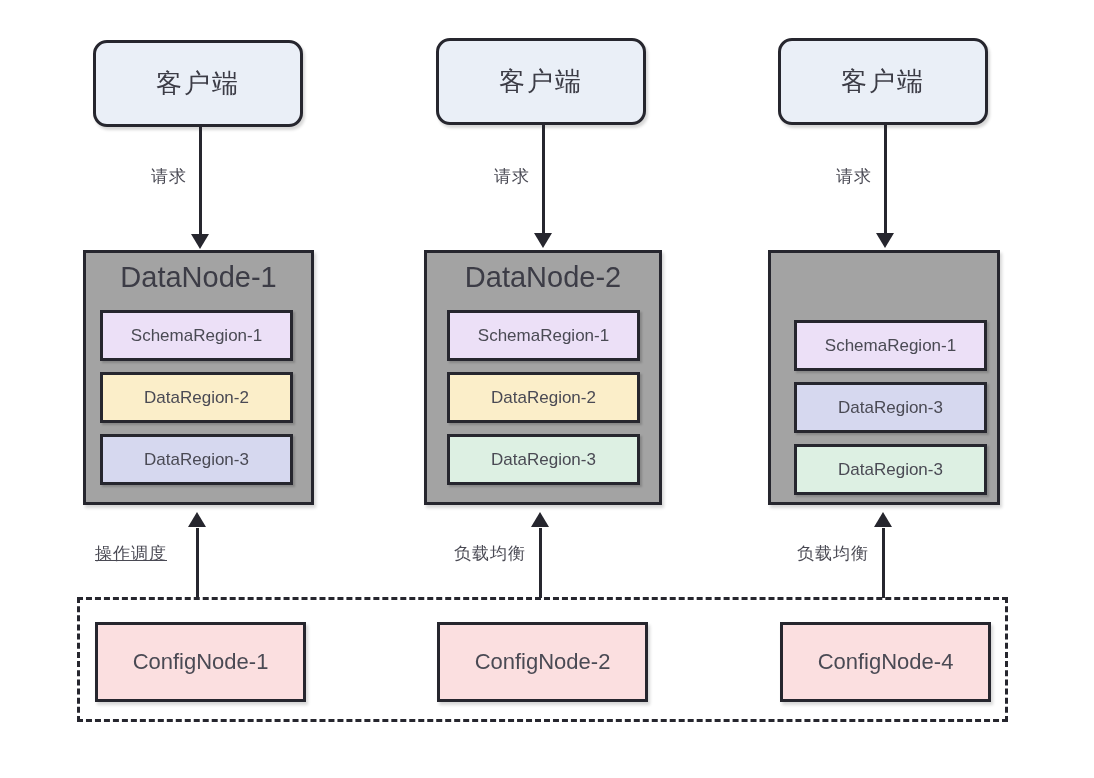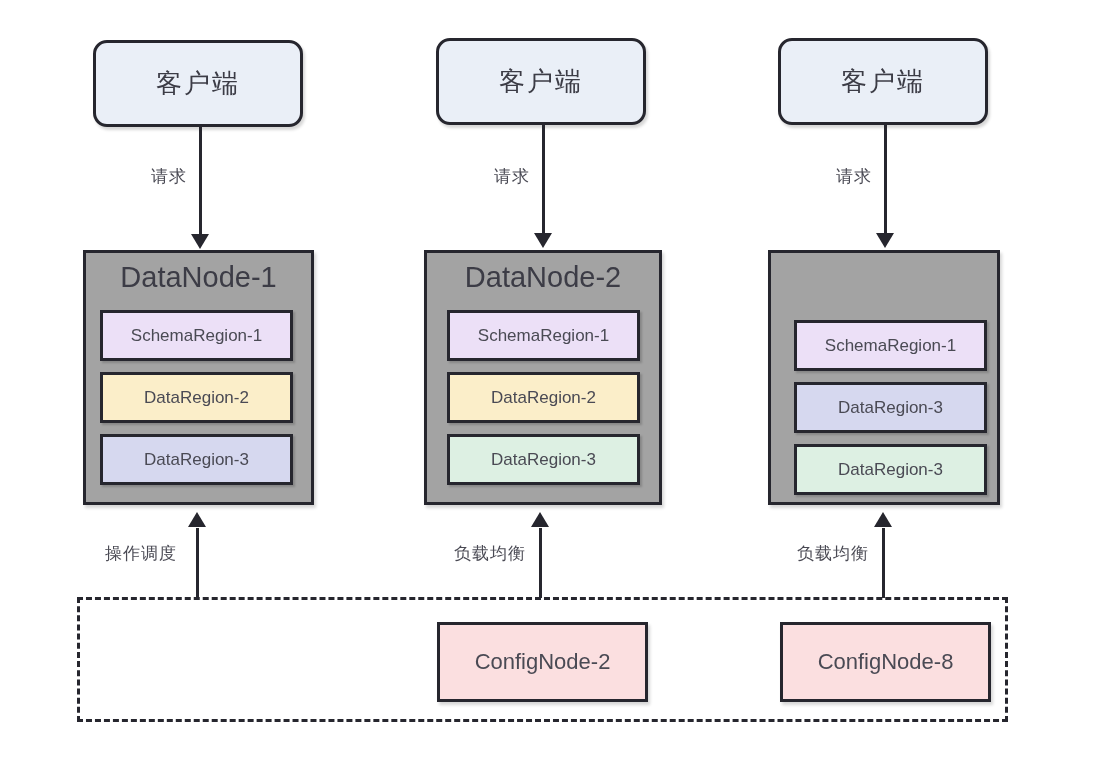--- a/index.html
+++ b/index.html
@@ -140,21 +140,21 @@
     <div class="region yellow" style="left:14px; top:119px; width:193px; height:51px;">
       <span>DataRegion-2</span>
     </div>
     <div class="region lavender" style="left:14px; top:181px; width:193px; height:51px;">
       <span>DataRegion-3</span>
     </div>
   </div>
 
   <div class="arrow-line" style="left:196px; top:528px; height:70px;"></div>
   <div class="arrow-head-up" style="left:188px; top:512px;"></div>
-  <div class="edge-label" style="left:82px; top:542px; width:95px;">操作调度</div>
+  <div class="edge-label" style="left:72px; top:542px; width:95px;text-decoration:underline;">操作调度</div>
 
   <div class="client-box" style="left:436px; top:38px; width:210px; height:87px;">
     <span>客户端</span>
   </div>
 
   <div class="arrow-line" style="left:542px; top:125px; height:110px;"></div>
   <div class="arrow-head-down" style="left:534px; top:233px;"></div>
   <div class="edge-label" style="left:465px; top:165px; width:65px;">请求</div>
 
   <div class="datanode" style="left:424px; top:250px; width:238px; height:255px;padding-left:18px;">
@@ -192,21 +192,24 @@
     <div class="region green" style="left:23px; top:191px; width:193px; height:51px;">
       <span>DataRegion-3</span>
     </div>
   </div>
 
   <div class="arrow-line" style="left:882px; top:528px; height:70px;"></div>
   <div class="arrow-head-up" style="left:874px; top:512px;"></div>
   <div class="edge-label" style="left:774px; top:542px; width:95px;">负载均衡</div>
 
   <div class="confignode-group" style="left:77px; top:597px; width:931px; height:125px;">
+    <div class="confignode" style="left:15px; top:22px; width:211px; height:80px;">
+      <span>ConfigNode-1</span>
+    </div>
     <div class="confignode" style="left:357px; top:22px; width:211px; height:80px;">
       <span>ConfigNode-2</span>
     </div>
     <div class="confignode" style="left:700px; top:22px; width:211px; height:80px;">
-      <span>ConfigNode-8</span>
+      <span>ConfigNode-4</span>
     </div>
   </div>
 
 </div>
 
 </body></html>

